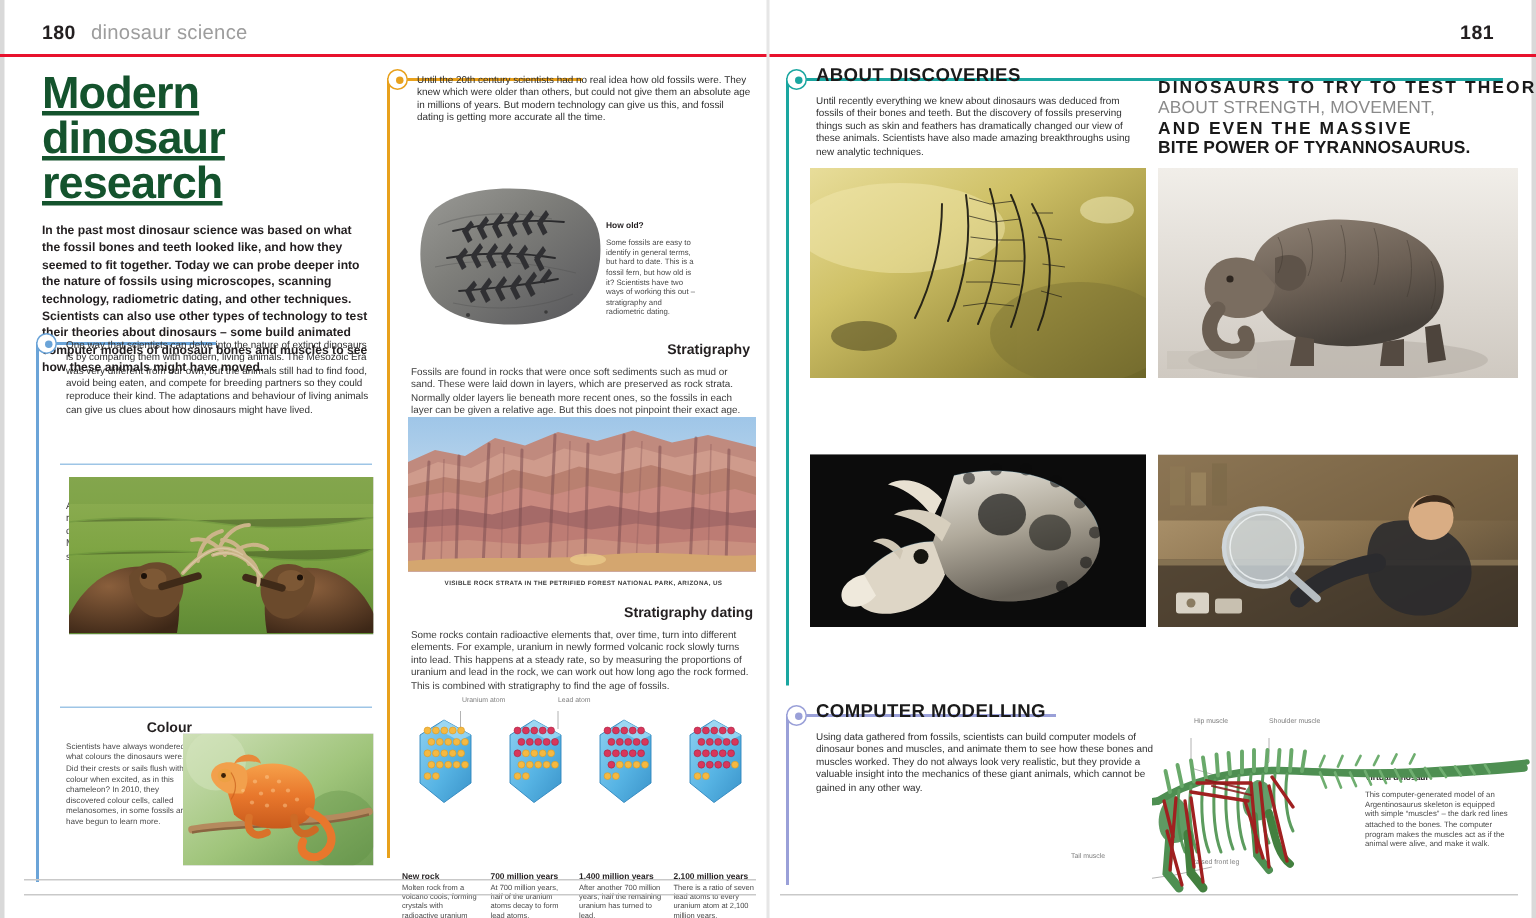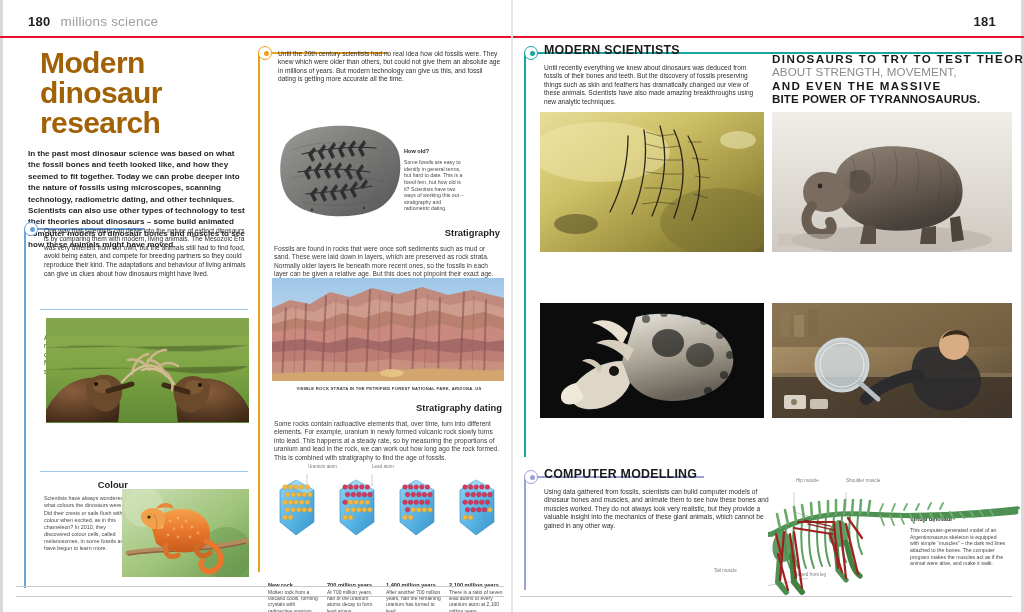--- a/index.html
+++ b/index.html
@@ -37,21 +37,21 @@
   .sub-h{font-size:9.4px;font-weight:bold;color:#231f20;margin:0 0 2px 0;text-align:right;}
   .cap-h{font-size:5.6px;font-weight:bold;color:#231f20;margin:0 0 1px 0;}
   .cap-t{font-size:5.2px;line-height:6.6px;color:#4a4a4a;}
   .tiny-lbl{font-size:4.6px;color:#7d7d7d;line-height:5.6px;}
   .credit{font-size:4.2px;font-weight:bold;letter-spacing:.25px;color:#3b3b3b;text-align:center;}
 
   .hr-thin{height:1px;width:100%;}
 
   
   #title-block{left:28px;top:48px;width:218px;}
-  #main-title{font-size:30px;line-height:30px;font-weight:bold;letter-spacing:-.6px;margin:0 0 10px 12px;color:#a16207;}
+  #main-title{font-size:30px;line-height:30px;font-weight:bold;letter-spacing:-.6px;margin:0 0 10px 0;color:#14532d;text-decoration:underline;}
   #standfirst{font-size:8.1px;line-height:11.4px;font-weight:bold;color:#231f20;}
 
   #animal-studies{left:24px;top:218px;width:226px;height:370px;}
   #animal-studies .edge.l{left:0;top:10px;width:1.5px;height:360px;background:#6ba4d8;}
   #animal-studies .edge.t{left:0;top:10px;width:120px;height:1.5px;background:#6ba4d8;border-radius:0;}
   #animal-studies .edge.tc{left:0;top:4px;width:14px;height:14px;border:1.5px solid #6ba4d8;border-radius:50%;background:#fff;box-sizing:border-box;}
 
   .photo{position:absolute;overflow:hidden;background:#cfcfcf;}
 
   
@@ -101,21 +101,21 @@
 <body>
 
 <div class="spread">
 
   <div class="page-edge-l"></div>
   <div class="page-edge-r"></div>
   <div class="gutter"></div>
 
   <div class="runhead left">
     <span class="folio">180</span>
-    <span class="runtitle">millions science</span>
+    <span class="runtitle">dinosaur science</span>
   </div>
   <div class="runhead right">
     <span class="folio">181</span>
   </div>
   <div class="redrule left"></div>
   <div class="redrule right"></div>
 
   <div class="panel" id="title-block">
     <h1 id="main-title">Modern dinosaur research</h1>
     <p id="standfirst">In the past most dinosaur science was based on what the fossil bones and teeth looked like, and how they seemed to fit together. Today we can probe deeper into the nature of fossils using microscopes, scanning technology, radiometric dating, and other techniques. Scientists can also use other types of technology to test their theories about dinosaurs – some build animated computer models of dinosaur bones and muscles to see how these animals might have moved.</p>
@@ -523,21 +523,21 @@
     </svg>
   </div>
 
   <div class="panel" id="modern-disc">
     <div class="edge l"></div>
       <div class="edge t"></div>
     <div class="edge tc"></div>
     <div style="position:absolute;left:5.5px;top:9px;width:5px;height:5px;border-radius:50%;background:#1aa6a0;"></div>
 
     <div style="position:absolute;left:20px;top:1px;width:210px;">
-      <h2 class="sechead" style="color:#1a1a1a;">MODERN SCIENTISTS</h2>
+      <h2 class="sechead" style="color:#1a1a1a;">ABOUT DISCOVERIES</h2>
       <p class="body-t" style="color:#2f2f2f;">Until recently everything we knew about dinosaurs was deduced from fossils of their bones and teeth. But the discovery of fossils preserving things such as skin and feathers has dramatically changed our view of these animals. Scientists have also made amazing breakthroughs using new analytic techniques.</p>
     </div>
   </div>
 
   <div id="pullquote">
     <div class="pq-line pq-bold tracked">DINOSAURS TO TRY TO TEST THEORIES</div>
     <div class="pq-line pq-light">ABOUT STRENGTH, MOVEMENT,</div>
     <div class="pq-line pq-bold tracked">AND EVEN THE MASSIVE</div>
     <div class="pq-line pq-bold"><span>BITE POWER OF TYRANNOSAURUS.</span></div>
   </div>

